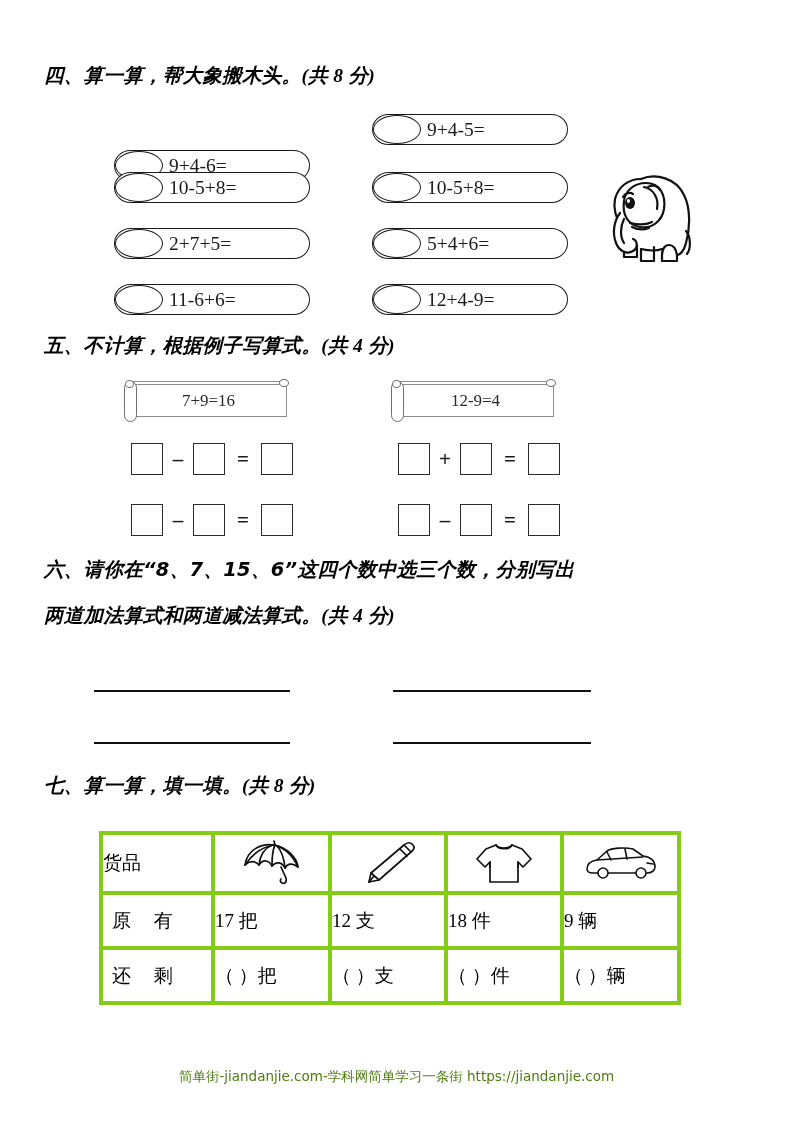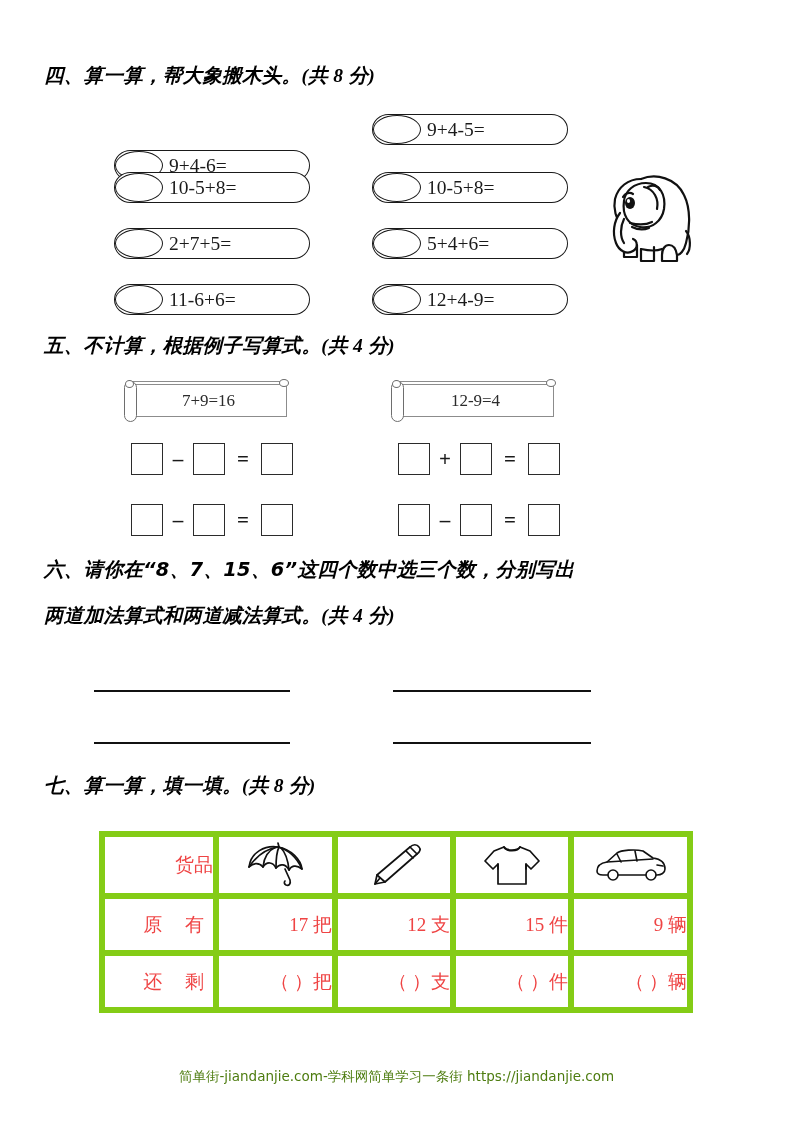--- a/index.html
+++ b/index.html
@@ -198,26 +198,26 @@
 
   
   .goods-table {
     position: absolute;
     left: 99px;
     top: 831px;
     border-collapse: collapse;
     table-layout: fixed;
   }
   .goods-table td {
-    border: 6px solid #84cc16;
-    text-align: right;
+    border: 4px solid #84cc16;
+    text-align: left;
     vertical-align: middle;
     font-family: "Liberation Serif", "DejaVu Serif", serif;
     font-size: 19px;
-    color: #ef4444;
+    color: #000000;
     padding: 0;
   }
   .goods-table .c0 { width: 108px; }
   .goods-table .c1 { width: 113px; }
   .goods-table .c2 { width: 112px; }
   .goods-table .c3 { width: 112px; }
   .goods-table .c4 { width: 113px; }
   .goods-table .rowicon td { height: 56px; }
   .goods-table .rowdata td { height: 51px; }
   .label-sp {
@@ -448,21 +448,21 @@
             <path d="M66 20 L72 21"></path>
           </svg>
         </div>
       </td>
     </tr>
 
     <tr class="rowdata">
       <td class="c0"><span class="label-sp">原 有</span></td>
       <td class="c1">17 把</td>
       <td class="c2">12 支</td>
-      <td class="c3">15 件</td>
+      <td class="c3">18 件</td>
       <td class="c4">9 辆</td>
     </tr>
 
 
     <tr class="rowdata">
       <td class="c0"><span class="label-sp">还 剩</span></td>
       <td class="c1">（  ）把</td>
       <td class="c2">（  ）支</td>
       <td class="c3">（  ）件</td>
       <td class="c4">（  ）辆</td>

